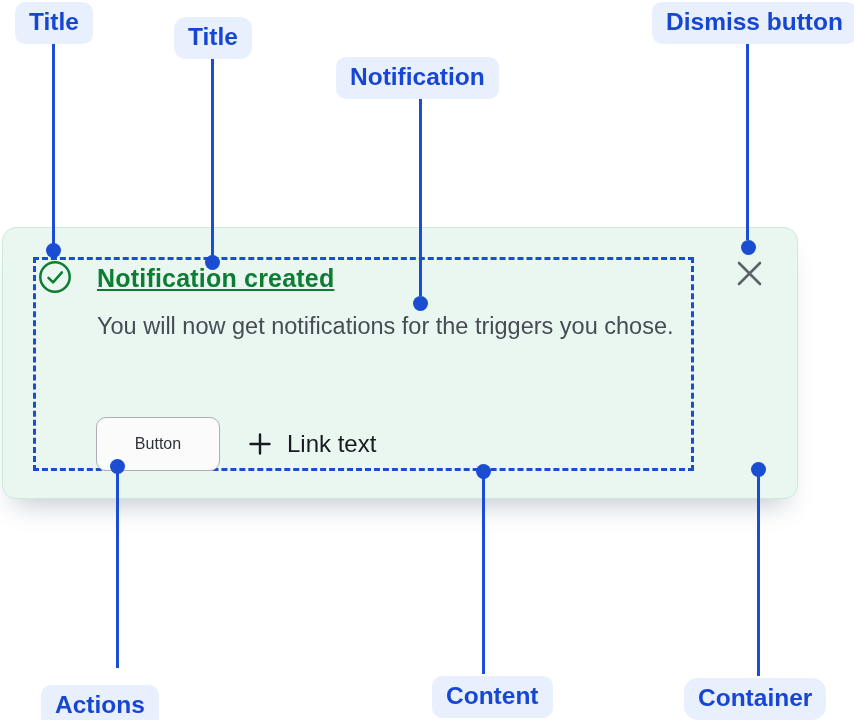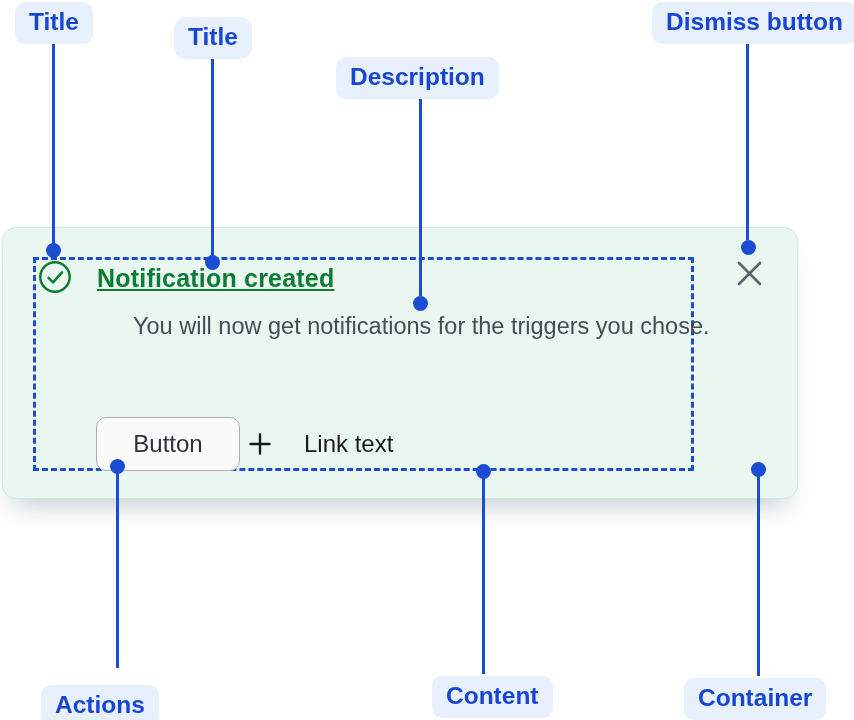--- a/index.html
+++ b/index.html
@@ -17,31 +17,31 @@
     position: absolute; left: 33px; top: 257px; width: 661px; height: 214px;
     border: 3px dashed #1B4DD2;
   }
   .status-icon { position: absolute; left: 38px; top: 260px; width: 34px; height: 34px; }
   .flag-title {
     position: absolute; left: 97px; top: 264px;
     font-size: 25px; font-weight: bold; color: #0D7C34; letter-spacing: 0.2px; text-decoration: underline;
   }
   .flag-desc {
     position: absolute; left: 97px; top: 303px; width: 612px;
-    font-size: 23.5px; line-height: 47px; color: #474C54; margin-left: 36px;
+    font-size: 23.5px; line-height: 47px; color: #474C54;
   }
   .flag-button {
-    position: absolute; left: 96px; top: 417px; width: 144px; height: 54px;
+    position: absolute; left: 96px; top: 417px; width: 124px; height: 54px;
     background: #FBFBFB; border: 1.5px solid #ABB0B6; border-radius: 10px;
-    font-family: "Liberation Sans", sans-serif; font-size: 24px; color: #2E3238;
+    font-family: "Liberation Sans", sans-serif; font-size: 16px; color: #2E3238;
     display: flex; align-items: center; justify-content: center; cursor: pointer;
   }
   .flag-link {
     position: absolute; left: 246px; top: 417px; height: 54px;
-    display: flex; align-items: center; gap: 30px;
+    display: flex; align-items: center; gap: 13px;
     font-size: 24px; color: #181A1F; cursor: pointer; background: none; border: none;
     font-family: "Liberation Sans", sans-serif;
   }
   .dismiss {
     position: absolute; left: 733px; top: 257px; width: 32px; height: 32px;
     background: none; border: none; cursor: pointer;
     display: flex; align-items: center; justify-content: center;
   }
 
   
@@ -52,21 +52,21 @@
   }
   .line { position: absolute; width: 3px; background: #1B4DD2; }
   .dot  { position: absolute; width: 15px; height: 15px; border-radius: 50%; background: #1B4DD2; }
 
   .pill-icon        { left: 15px;  top: 2px; }
   .pill-title       { left: 174px; top: 17px; border-radius: 12px; }
   .pill-description { left: 336px; top: 57px; }
   .pill-dismiss     { left: 652px; top: 2px; }
   .pill-actions     { left: 41px;  top: 670px; margin-top: 15px; }
   .pill-content     { left: 424px; top: 676px; margin-left: 8px; }
-  .pill-container   { left: 684px; top: 678px; }
+  .pill-container   { left: 684px; top: 678px; border-radius: 14px; }
 
   .line-icon        { left: 51.5px;  top: 41px;  height: 203px; }
   .line-title       { left: 210.5px; top: 57px;  height: 199px; }
   .line-description { left: 418.5px; top: 95px;  height: 201px; }
   .line-dismiss     { left: 745.5px; top: 41px;  height: 199px; }
   .line-actions     { left: 115.5px; top: 466px; height: 202px; }
   .line-content     { left: 481.5px; top: 471px; height: 203px; }
   .line-container   { left: 756.5px; top: 469px; height: 207px; }
 
   .dot-icon        { left: 45.5px;  top: 242.5px; }
@@ -119,19 +119,19 @@
   <div class="dot dot-icon"></div>
   <div class="dot dot-title"></div>
   <div class="dot dot-description"></div>
   <div class="dot dot-dismiss"></div>
   <div class="dot dot-actions"></div>
   <div class="dot dot-content"></div>
   <div class="dot dot-container"></div>
 
   <div class="pill pill-icon">Title</div>
   <div class="pill pill-title">Title</div>
-  <div class="pill pill-description">Description</div>
+  <div class="pill pill-description">Notification</div>
   <div class="pill pill-dismiss">Dismiss button</div>
   <div class="pill pill-actions">Actions</div>
   <div class="pill pill-content">Content</div>
   <div class="pill pill-container">Container</div>
 
 </div>
 
 </body></html>

